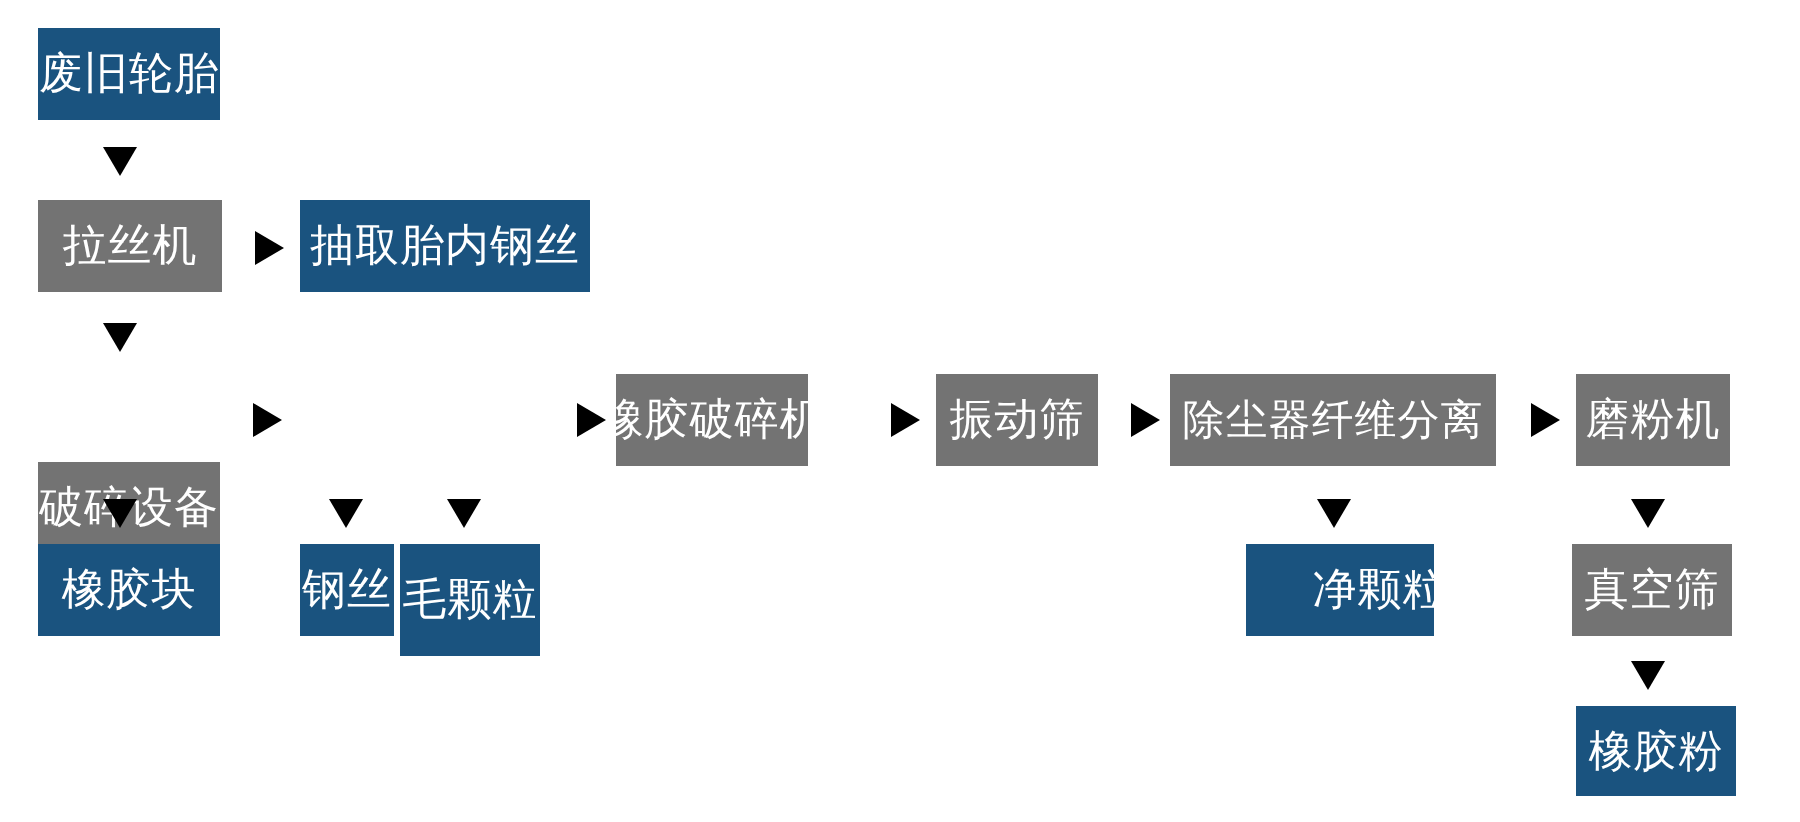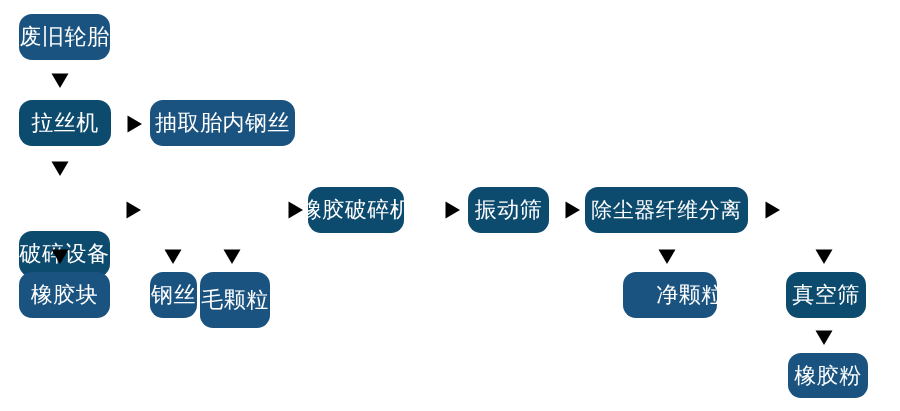--- a/index.html
+++ b/index.html
@@ -15,23 +15,22 @@
     position: absolute;
     display: flex;
     align-items: center;
     justify-content: center;
     color: #ffffff;
     font-size: 22px;
     font-weight: 300;
     letter-spacing: 0.5px;
     white-space: nowrap;
     box-sizing: border-box;
-    border-radius: 13px;
   }
-  .node.red  { background: #0c4a6e; }
+  .node.red  { background: #737373; }
   .node.blue { background: #1a537f; }
   .arrow { position: absolute; display: block; }
   .defs { position: absolute; width: 0; height: 0; overflow: hidden; }
 
   
   #n0  { left: 19px;  top: 14px;  width: 91px;  height: 46px; }
   #n1  { left: 19px;  top: 100px; width: 92px;  height: 46px; }
   #n2  { left: 150px; top: 100px; width: 145px; height: 46px; }
   #n3  { left: 19px;  top: 187px; width: 91px;  height: 46px; margin-top: 44px; }
   #n4  { left: 150px; top: 187px; width: 122px; height: 46px; }
@@ -78,20 +77,21 @@
 
 <div class="canvas">
 
   <div class="node blue" id="n0">废旧轮胎</div>
   <div class="node red" id="n1">拉丝机</div>
   <div class="node blue" id="n2">抽取胎内钢丝</div>
   <div class="node red" id="n3">破碎设备</div>
   <div class="node red" id="n5">橡胶破碎机</div>
   <div class="node red" id="n6">振动筛</div>
   <div class="node red" id="n7">除尘器纤维分离</div>
+  <div class="node red" id="n8">磨粉机</div>
   <div class="node blue" id="n9">橡胶块</div>
   <div class="node blue" id="n10">钢丝</div>
   <div class="node blue" id="n11">毛颗粒</div>
   <div class="node blue" id="n12">净颗粒</div>
   <div class="node red" id="n13">真空筛</div>
   <div class="node blue" id="n14">橡胶粉</div>
 
   <svg class="arrow" id="da1" width="22" height="26">
       <use href="#i-arrow-down"></use>
     </svg>

